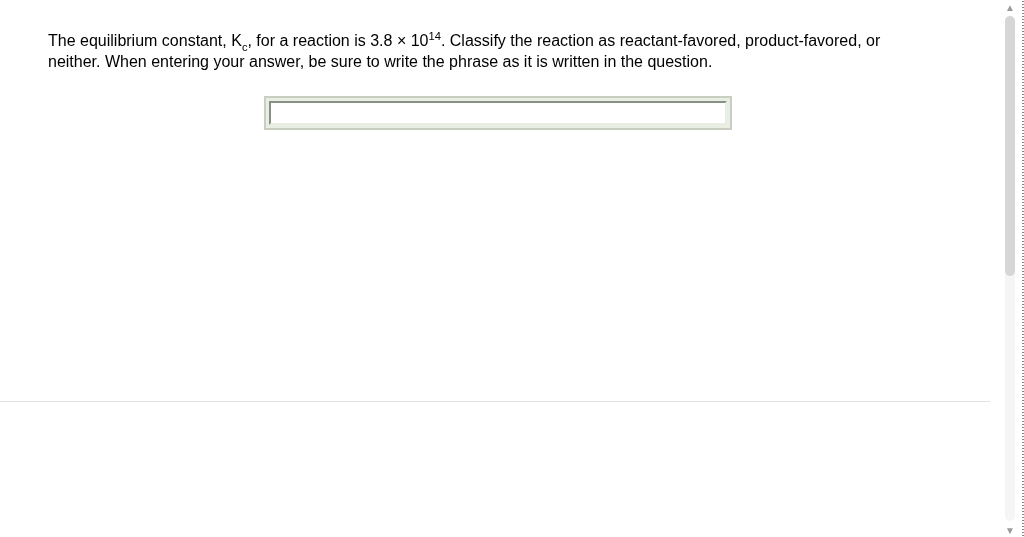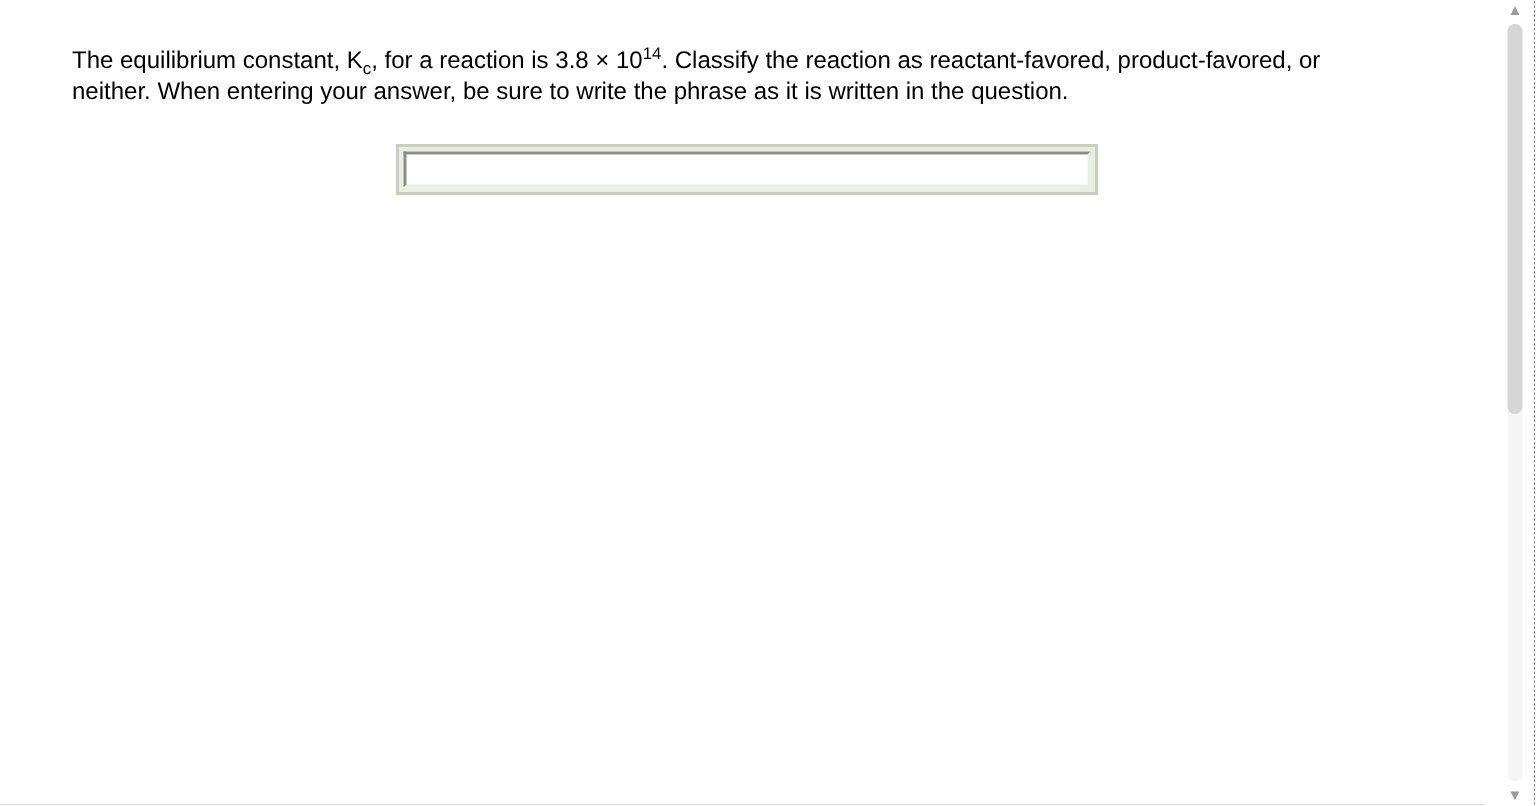--- a/index.html
+++ b/index.html
@@ -11,21 +11,21 @@
     font-family: Arial, Helvetica, sans-serif;
     background: #ffffff;
     overflow: hidden;
     position: relative;
   }
   .content-area {
     position: absolute;
     left: 0;
     top: 0;
     width: 990px;
-    height: 537px;
+    height: 402px;
     background: #ffffff;
     border-bottom: 1px solid #e0e0e0;
   }
   .question-text {
     position: absolute;
     left: 48px;
     top: 30px;
     width: 880px;
     font-size: 16px;
     color: #000000;

